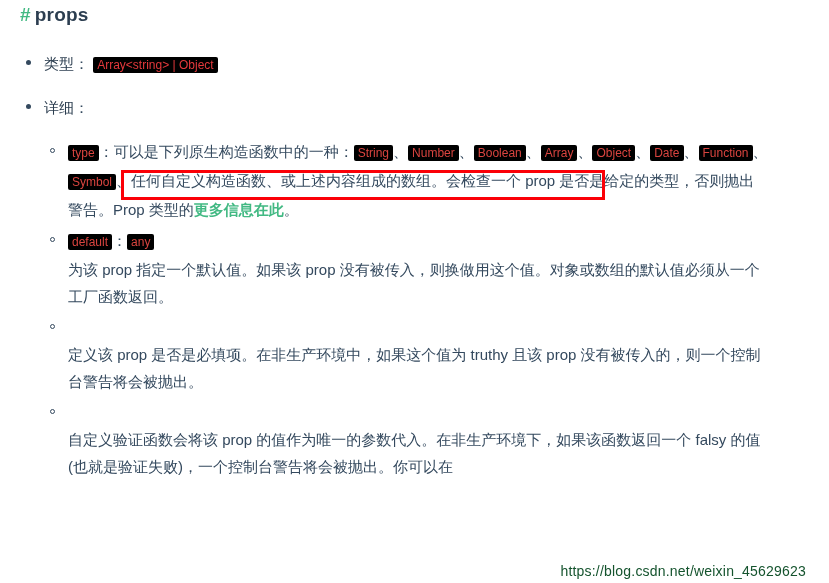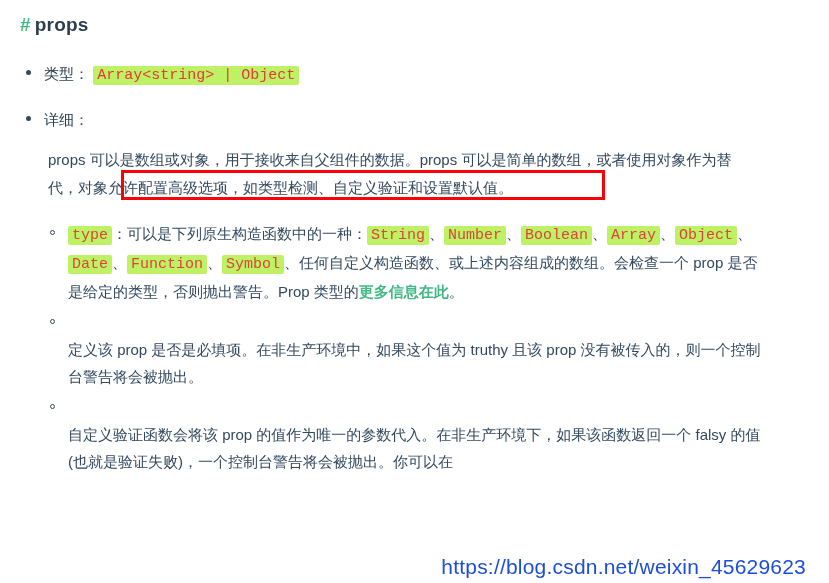--- a/index.html
+++ b/index.html
@@ -15,21 +15,21 @@
     font-family: "Liberation Sans", "DejaVu Sans", sans-serif;
     color: #34495e;
     -webkit-font-smoothing: antialiased;
   }
 
   .page {
     position: relative;
     width: 812px;
     height: 583px;
     box-sizing: border-box;
-    padding: 14px 20px 0 14px;
+    padding: 4px 20px 0 14px;
   }
 
   
   .heading {
     font-size: 19px;
     font-weight: bold;
     color: #2c3e50;
     letter-spacing: 0.2px;
     margin: 0 0 26px 6px;
     line-height: 1.2;
@@ -65,24 +65,24 @@
   .term {
     font-weight: normal;
     color: #2c3e50;
   }
   .colon {
     color: #34495e;
   }
 
   
   code.ic {
-    font-family: Liberation Mono, monospace;
-    background: #bef264;
+    font-family: Liberation Sans, sans-serif;
+    background: #000000;
     color: #e4393c;
-    font-size: 15px;
+    font-size: 12px;
     padding: 1px 4px;
     border-radius: 2px;
     white-space: pre;
   }
   code.ic.k {
     color: #d9443f;
   }
 
   
   .detail-body {
@@ -144,22 +144,22 @@
     color: #42b983;
     font-weight: bold;
     text-decoration: none;
   }
 
   
   .watermark {
     position: absolute;
     right: 6px;
     bottom: 4px;
-    font-size: 21px;
-    color: #1d4ed8;
+    font-size: 14px;
+    color: #14532d;
     font-family: "Liberation Sans", sans-serif;
     letter-spacing: 0.2px;
     white-space: nowrap;
     user-select: none;
   }
 </style>
 </head>
 <body>
 
 <div class="page">
@@ -175,30 +175,34 @@
       <span class="term">类型</span><span class="colon">：</span>
       <code class="ic">Array&lt;string&gt; | Object</code>
     </li>
 
     <li class="outer-item">
       <span class="bullet"></span>
       <span class="term">详细</span><span class="colon">：</span>
 
       <div class="detail-body">
 
-        <p class="para"><span>props 可以是数组或对象，用于接收来自父组件的数据。props 可以是简单的数组，或者使用对象作为替代，</span><span>对象允许配置高级选项，如类型检测、自定义验证和设置默认值。</span></p>
 
 
         <ul class="inner-list">
 
           <li class="inner-item">
             <span class="ring"></span>
             <code class="ic k">type</code><span>：</span><span>可以是下列原生构造函数中的一种：</span><code class="ic k">String</code><span>、</span><code class="ic k">Number</code><span>、</span><code class="ic k">Boolean</code><span>、</span><code class="ic k">Array</code><span>、</span><code class="ic k">Object</code><span>、</span><code class="ic k">Date</code><span>、</span><code class="ic k">Function</code><span>、</span><code class="ic k">Symbol</code><span>、</span><span>任何自定义构造函数、或上述内容组成的数组。会检查一个 prop 是否是给定的类型，否则抛出警告。Prop 类型的</span><a class="link" href="#">更多信息在此</a><span>。</span>
           </li>
 
+          <li class="inner-item">
+            <span class="ring"></span>
+            <span class="lead"><code class="ic k">default</code><span>：</span><code class="ic k">any</code></span><br>
+            <span>为该 prop 指定一个默认值。如果该 prop 没有被传入，则换做用这个值。对象或数组的默认值必须从一个工厂函数返回。</span>
+          </li>
 
           <li class="inner-item">
             <span class="ring"></span>
             <br>
             <span>定义该 prop 是否是必填项。在非生产环境中，如果这个值为 truthy 且该 prop 没有被传入的，则一个控制台警告将会被抛出。</span>
           </li>
 
           <li class="inner-item">
             <span class="ring"></span>
             <br>

